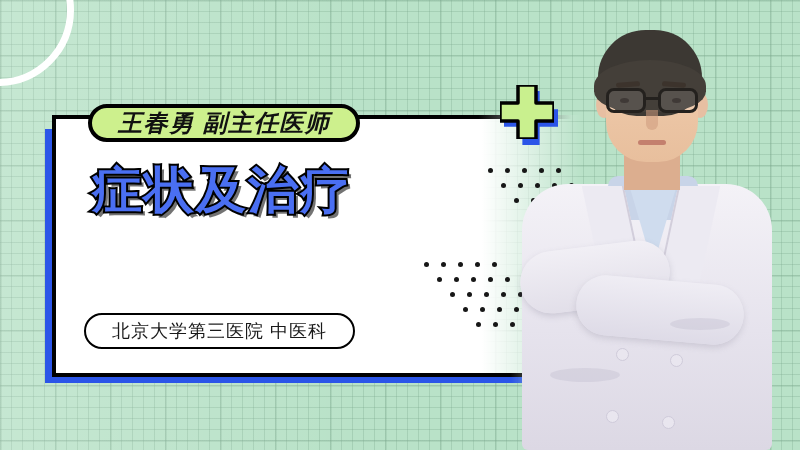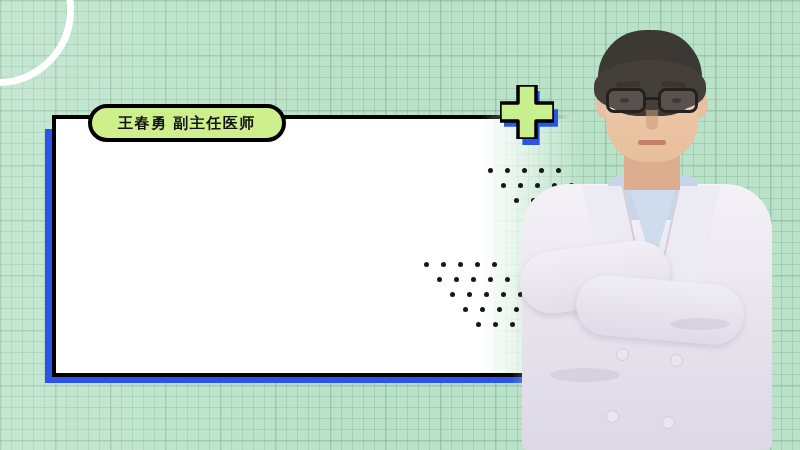--- a/index.html
+++ b/index.html
@@ -245,25 +245,26 @@
   #name-badge {
     position:absolute;
     left:88px; top:104px;
     height:38px;
     padding:0 26px;
     display:flex; align-items:center; justify-content:center;
     background:#cdf08d;
     border:4px solid #000000;
     border-radius:22px;
     z-index:9;
-    font-size:15px;
+    font-size:24px;
     font-weight:bold;
     color:#111111;
     letter-spacing:1.5px;
     white-space:nowrap;
+    font-style:italic;
   }
 
   
   #title {
     position:absolute;
     left:92px; top:162px;
     z-index:7;
   }
   .title-line {
     font-size:50px;
@@ -396,16 +397,20 @@
     <svg class="cr-outline" viewBox="0 0 54 54">
       <polygon points="18,0 36,0 36,18 54,18 54,36 36,36 36,54 18,54 18,36 0,36 0,18 18,18" fill="#c9f08e" stroke="#000000" stroke-width="3.5" stroke-linejoin="round"></polygon>
     </svg>
   </div>
 
   <div id="name-badge">
     <span>王春勇 副主任医师</span>
   </div>
 
   <div id="title">
+    <div class="title-line">症状及治疗</div>
   </div>
 
+  <div id="hospital-badge">
+    <span>北京大学第三医院  中医科</span>
+  </div>
 
 </div>
 
 </body></html>

